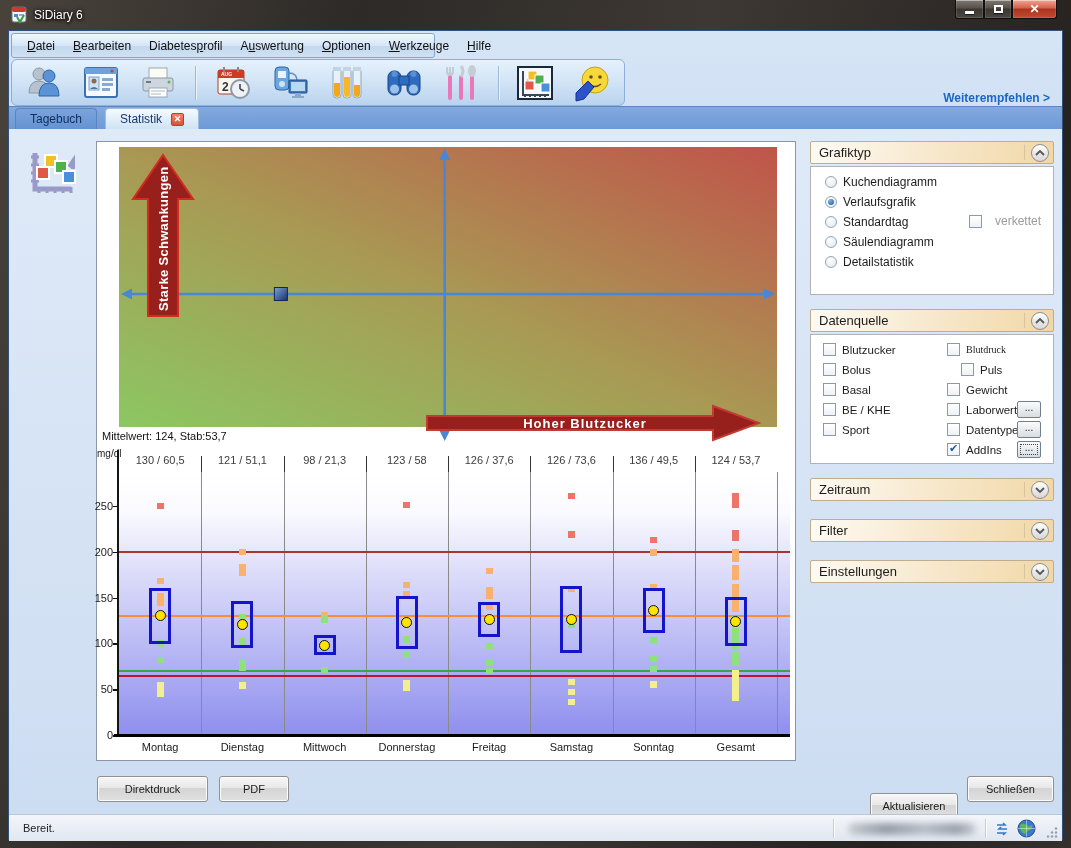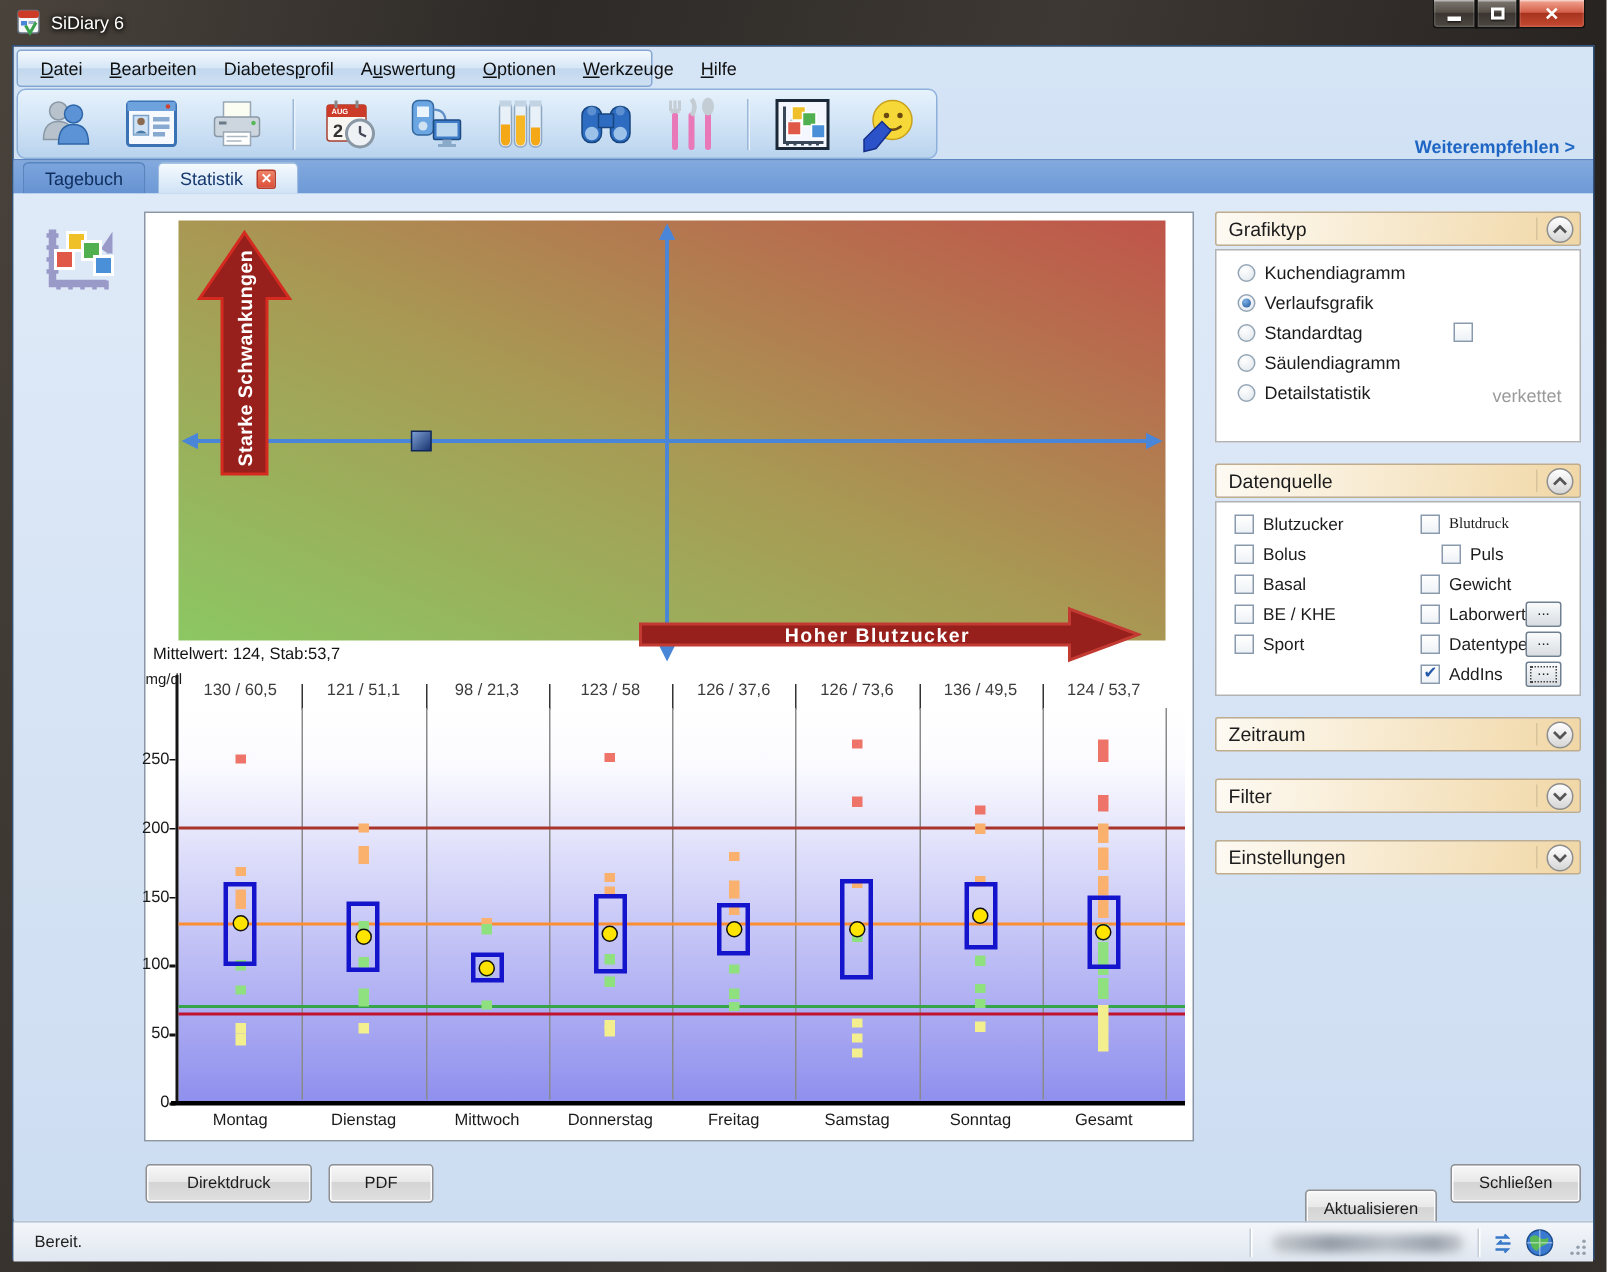--- a/index.html
+++ b/index.html
@@ -483,21 +483,21 @@
                 <span class="opt-label">Kuchendiagramm</span>
               </div>
               <div class="opt-row">
                 <span class="radio sel"></span>
                 <span class="opt-label">Verlaufsgrafik</span>
               </div>
               <div class="opt-row">
                 <span class="radio"></span>
                 <span class="opt-label">Standardtag</span>
                 <span class="checkbox" style="position: absolute; left: 158px; top: 3px;"></span>
-                <span class="opt-label disabled" style="position: absolute; left: 178px; top: 2px; margin-top: 43px;">verkettet</span>
+                <span class="opt-label disabled" style="position: absolute; left: 178px; top: 2px;">verkettet</span>
               </div>
               <div class="opt-row">
                 <span class="radio"></span>
                 <span class="opt-label">Säulendiagramm</span>
               </div>
               <div class="opt-row">
                 <span class="radio"></span>
                 <span class="opt-label">Detailstatistik</span>
               </div>
             </div>

